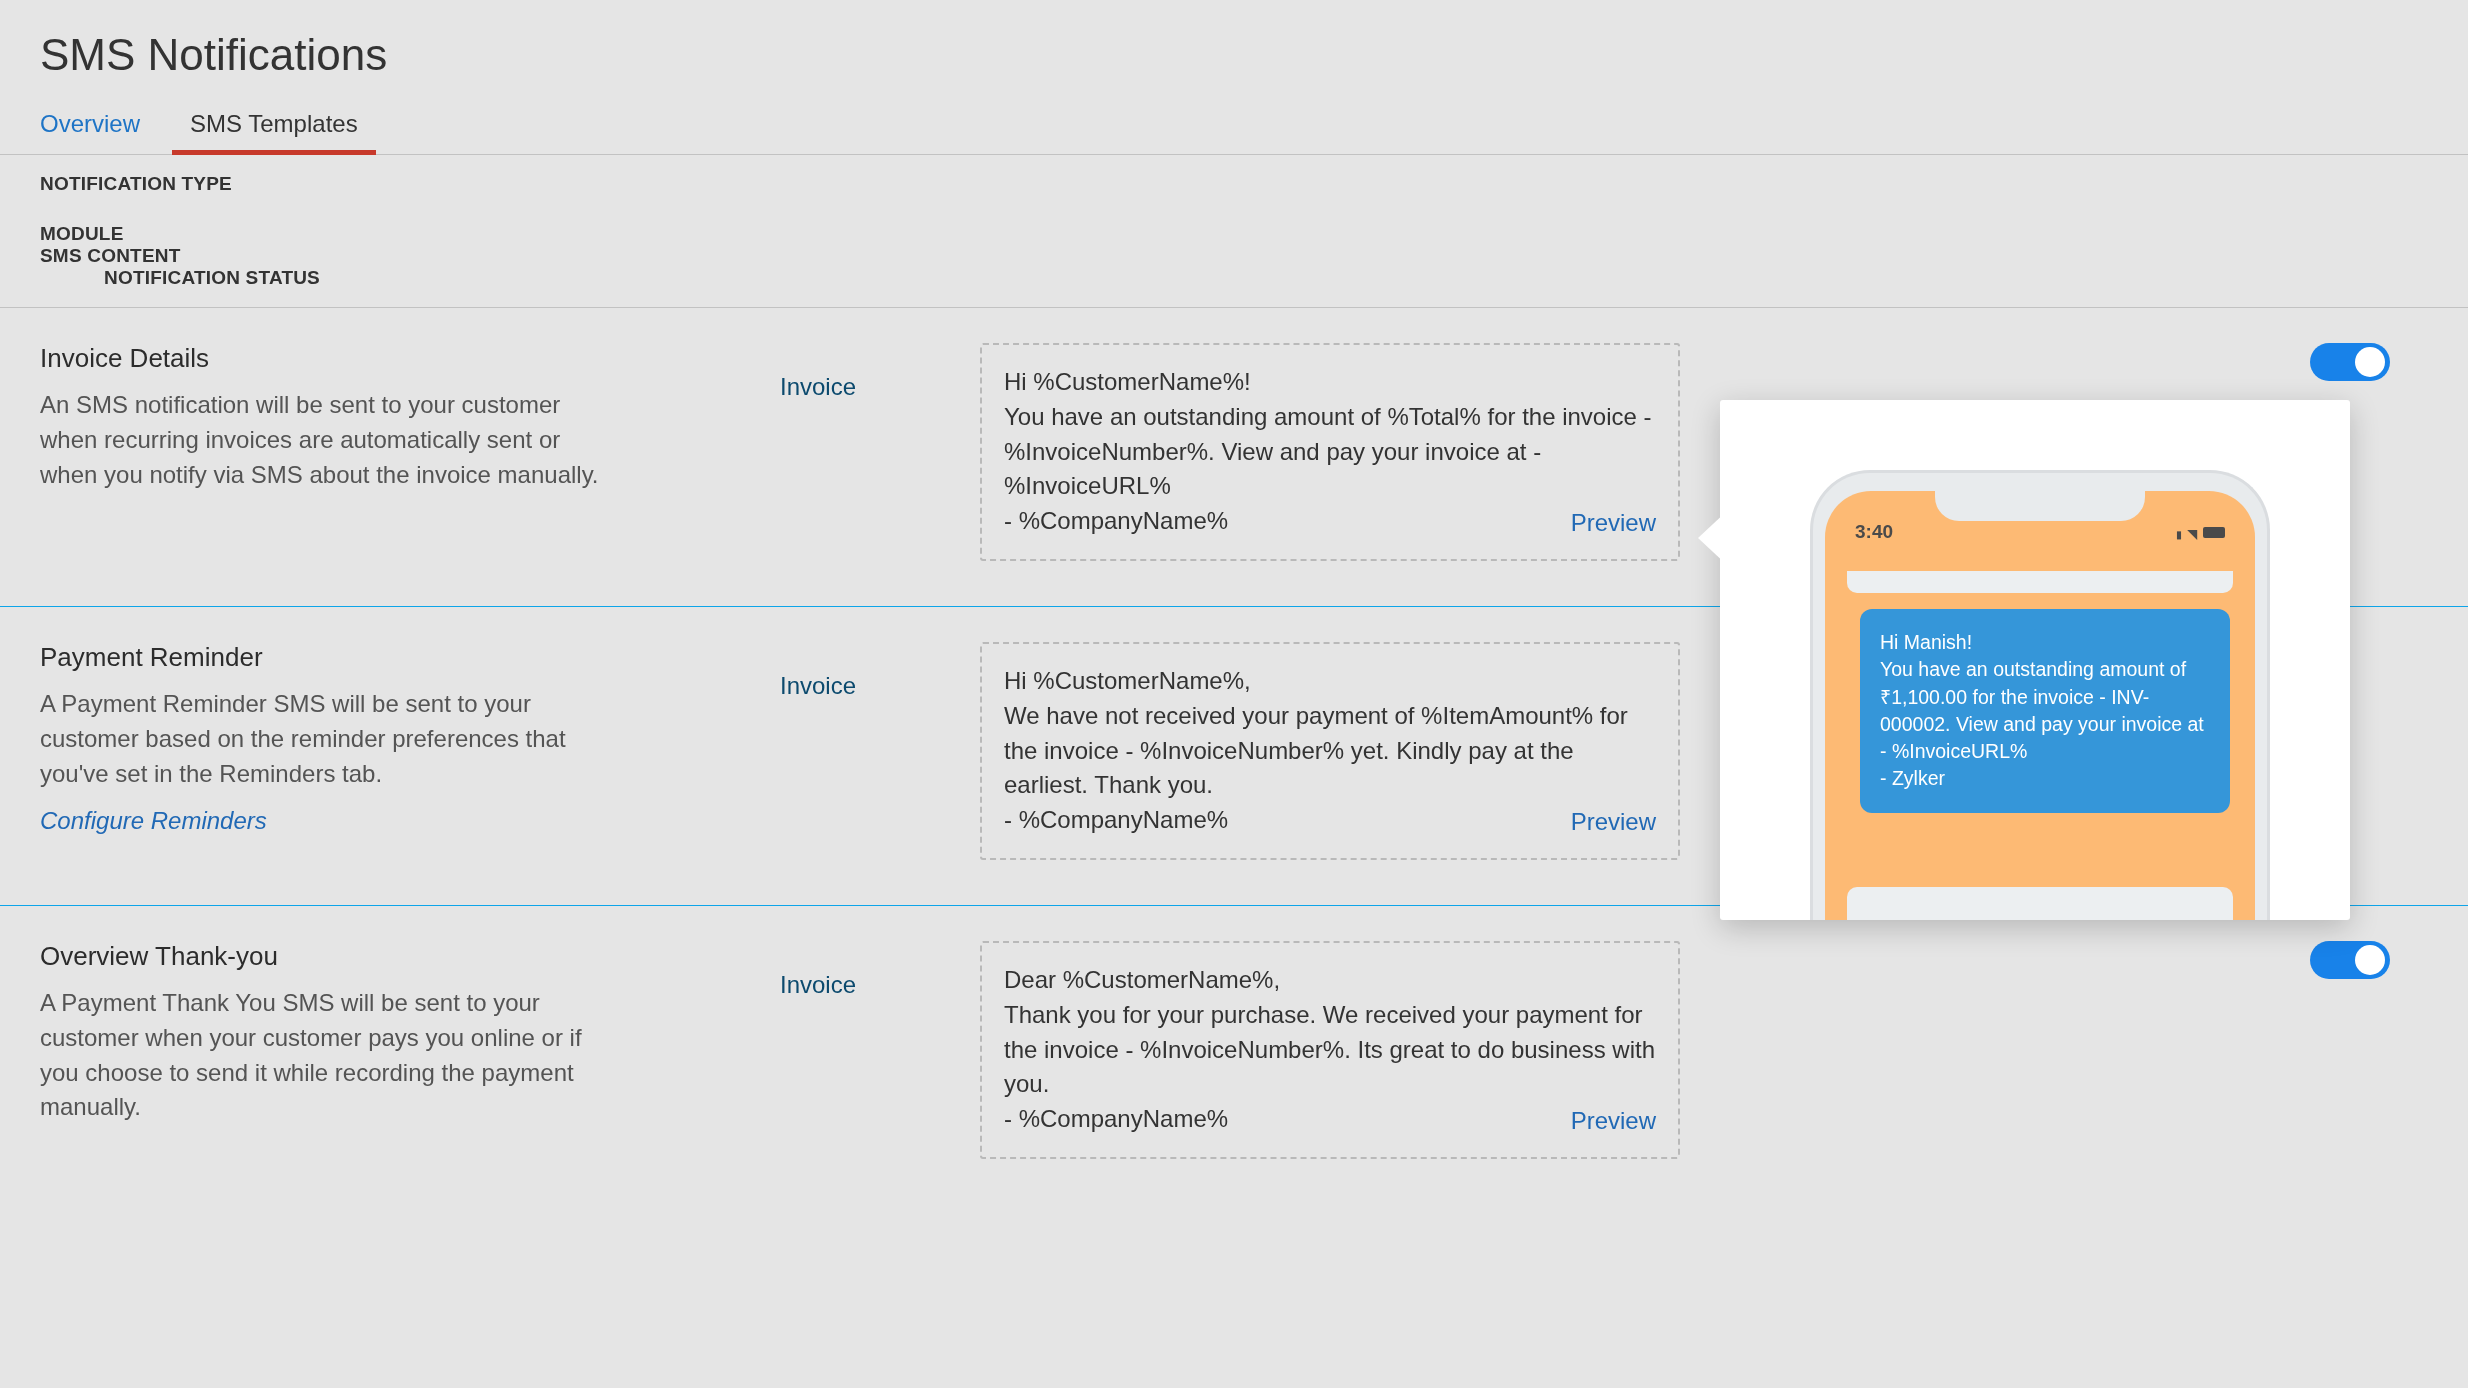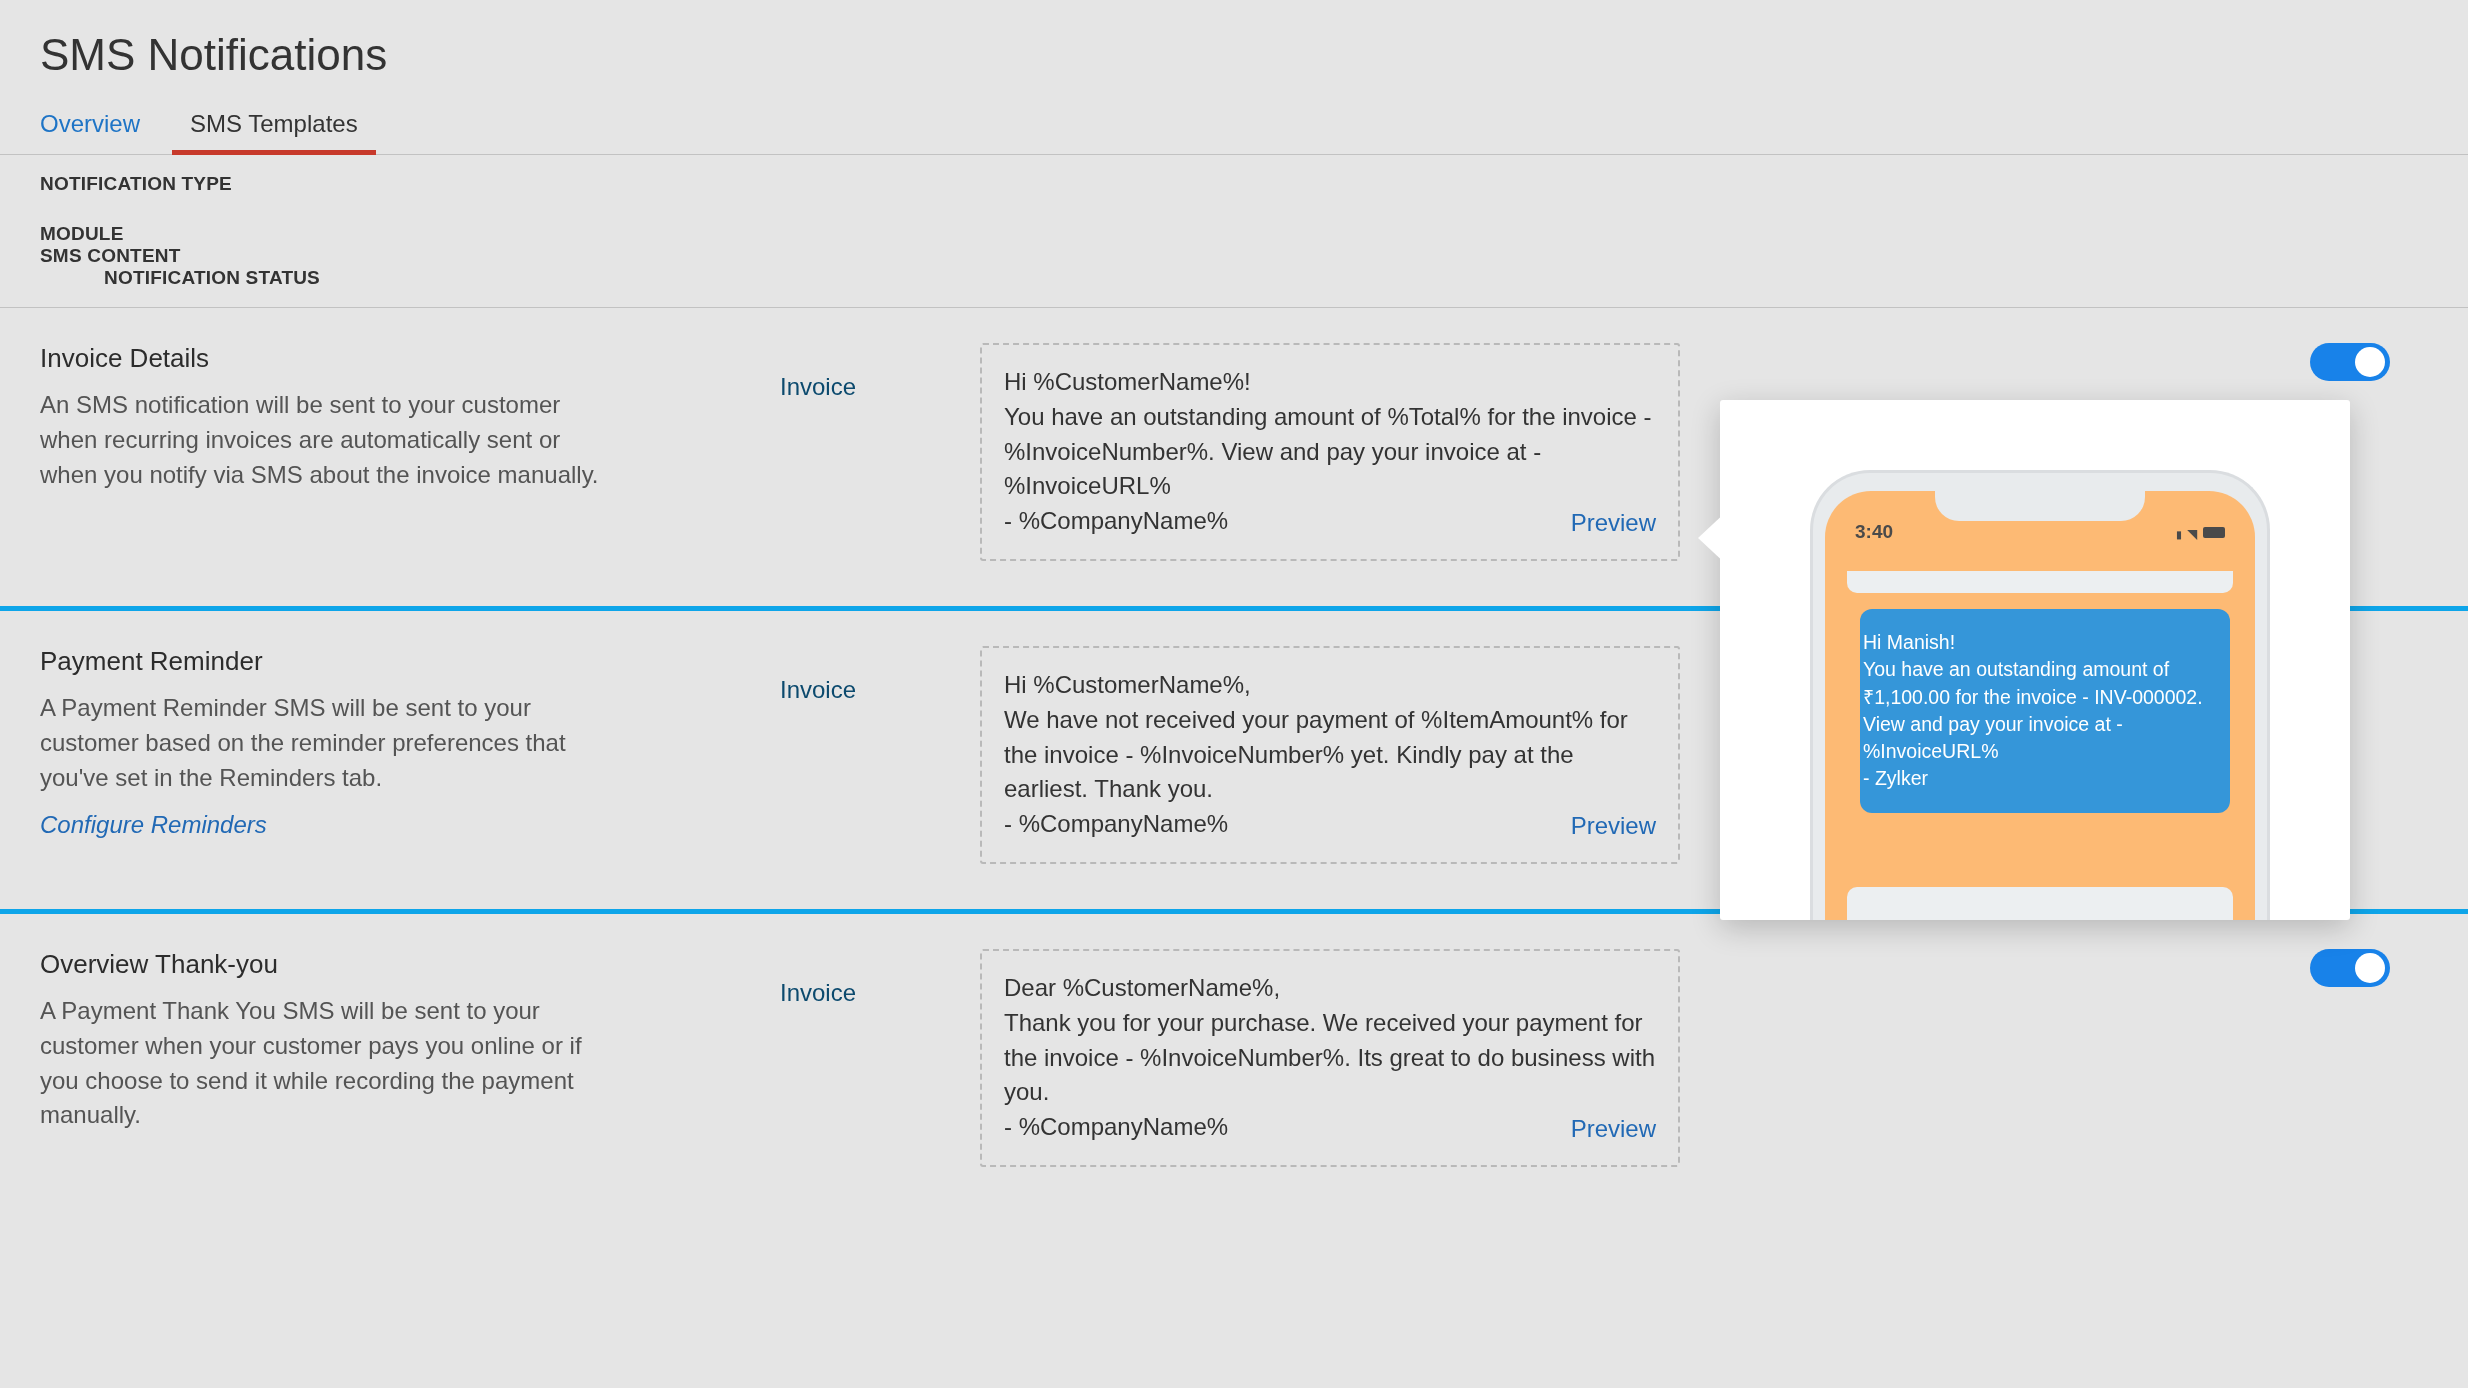--- a/index.html
+++ b/index.html
@@ -52,21 +52,21 @@
     flex-direction: column;
   }
   .col-type    { width: 740px; }
   .col-module  { width: 200px; margin-top: 28px; }
   .col-content { width: 1130px; display:flex; align-items:flex-start; }
   .col-status  { width: 280px; text-align: left; display:flex; justify-content:flex-end; }
 
   .row {
     display: flex;
     padding: 35px 40px 45px 40px;
-    border-bottom: 5px solid #0ea5e9;
+    border-bottom: 1px solid #0ea5e9;
   }
   .row-title {
     font-size: 26px;
     font-weight: 500;
     margin: 0 0 14px 0;
     color: #2c2c2c;
   }
   .row-desc {
     font-size: 24px;
     color: #545454;
@@ -194,21 +194,21 @@
     height:22px;
     background:#eceff1;
     border-radius: 0 0 10px 10px;
   }
   .sms-bubble {
     position: absolute;
     top: 118px; left: 35px; right: 25px;
     background: #3596d9;
     color: #fff;
     border-radius: 12px;
-    padding: 20px 3px;
+    padding: 20px 20px;
     font-size: 19.5px;
     line-height: 1.4;
   }
   .phone-card-bot {
     position:absolute;
     top:396px; left:22px; right:22px;
     height:60px;
     background:#eceff1;
     border-radius: 10px 10px 0 0;
   }

